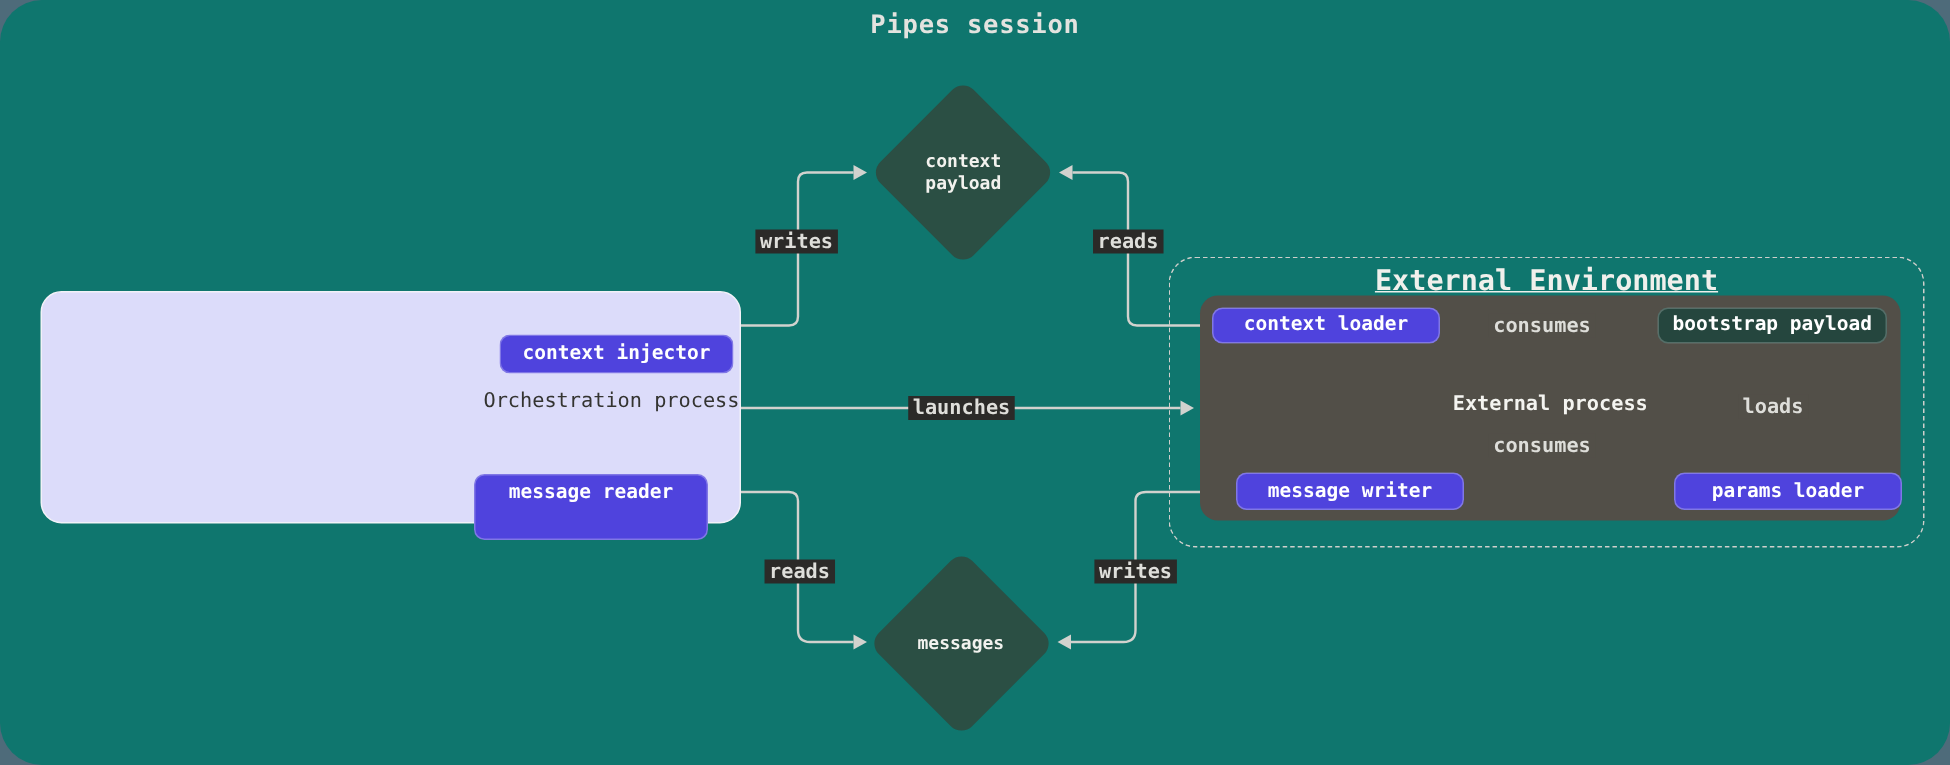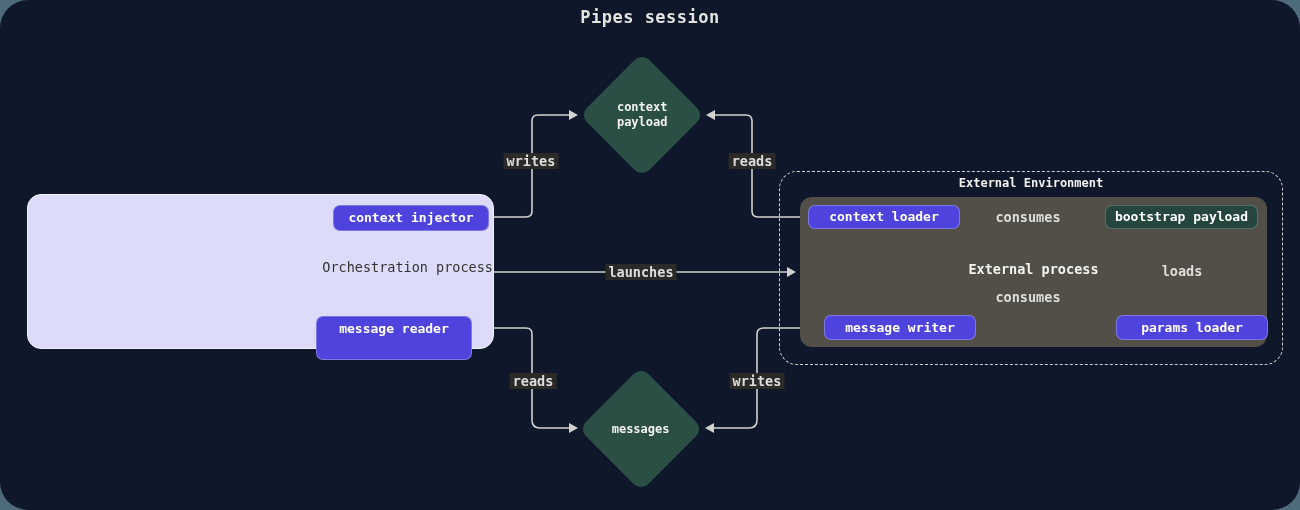--- a/index.html
+++ b/index.html
@@ -5,21 +5,21 @@
   html, body {
     margin: 0;
     padding: 0;
     background: #4e6b7a;
     font-family: "DejaVu Sans Mono", "Liberation Mono", monospace;
   }
   .canvas {
     position: relative;
     width: 1300px;
     height: 510px;
-    background: #0f172a;
+    background: #0f766e;
     border-radius: 28px;
     overflow: hidden;
   }
   .title {
     position: absolute;
     top: 7px;
     left: 0;
     width: 100%;
     text-align: center;
     color: #e3e3df;
@@ -60,22 +60,23 @@
     border: 1.5px dashed #cfcfcb;
     border-radius: 18px;
     box-sizing: border-box;
   }
   .ext-env-label {
     position: absolute;
     left: 0; top: 4px;
     width: 100%;
     text-align: center;
     color: #f0f0ec;
-    font-size: 12px;
-    font-weight: 700;
+    font-size: 19px;
+    font-weight: 700;
+    text-decoration: underline;
   }
   
   .ext-process {
     position: absolute;
     left: 800px; top: 197px;
     width: 467px; height: 150px;
     background: #524f48;
     border-radius: 12px;
   }
   .ext-process-label {
@@ -161,21 +162,21 @@
 
     <path d="M488,328 L526,328 Q532,328 532,334 L532,420 Q532,428 540,428 L569,428"></path>
     <polygon points="569,423 578,428 569,433" fill="#d2d2ce" stroke="none"></polygon>
 
     <path d="M808,328 L764,328 Q757,328 757,334 L757,420 Q757,428 749,428 L714,428"></path>
     <polygon points="714,423 705,428 714,433" fill="#d2d2ce" stroke="none"></polygon>
   </svg>
 
   <div class="orch-box">
     <div class="orch-label">Orchestration process</div>
-    <div class="btn purple" style="left:305px; top:10px; width:156px; height:26px; line-height:24px;">context injector</div>
+    <div class="btn purple" style="left:305px; top:28px; width:156px; height:26px; line-height:24px;">context injector</div>
     <div class="btn purple" style="left:288px; top:121px; width:156px; height:44px; line-height:24px;">message reader</div>
   </div>
 
   <div class="ext-env">
     <div class="ext-env-label">External Environment</div>
   </div>
 
   <div class="ext-process">
     <div class="ext-process-label">External process</div>
     <div class="btn purple" style="left:8px; top:8px; width:152px; height:24px; line-height:22px;">context loader</div>

